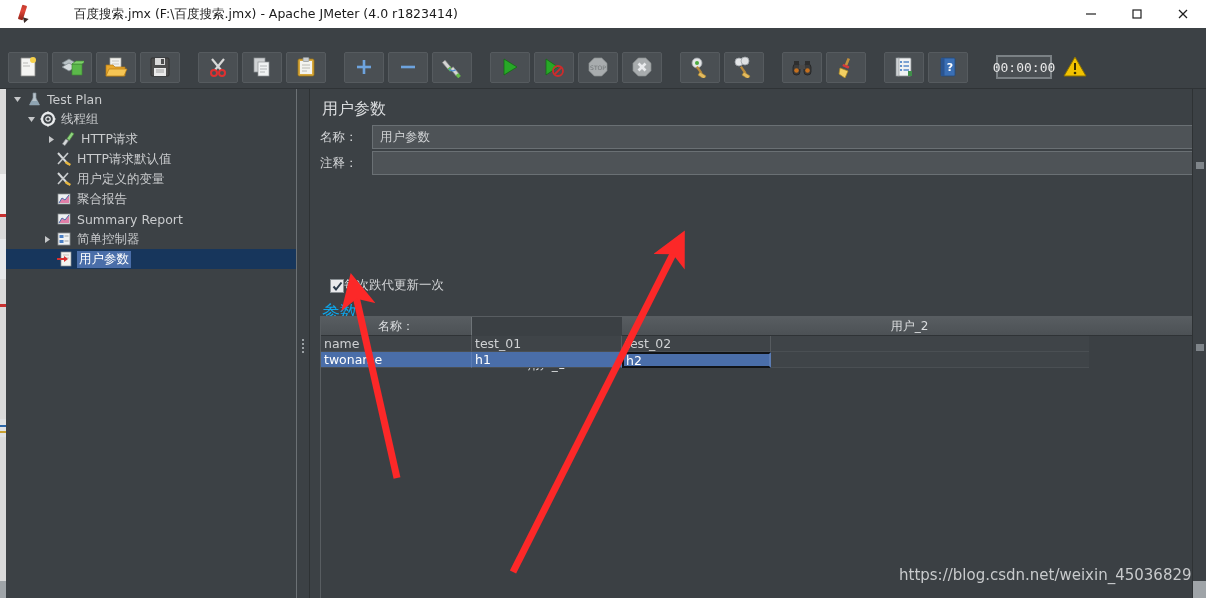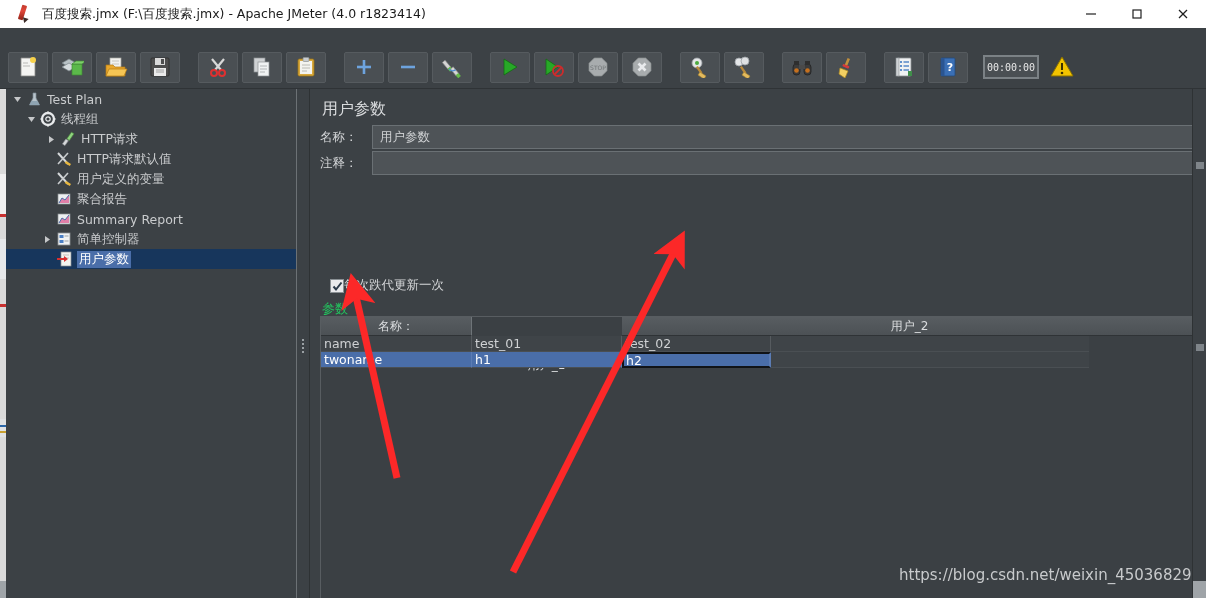--- a/index.html
+++ b/index.html
@@ -14,21 +14,21 @@
     position: relative;
     width: 1206px; height: 598px;
     background: #3c4145;
   }
 
   
   .titlebar {
     position: absolute; left: 0; top: 0;
     width: 1206px; height: 28px;
     background: #ffffff;
-    display: flex; align-items: center;
+    display: flex; align-items: center; gap: 32px;
   }
   .title-icon {
     width: 22px; height: 20px;
     margin-left: 14px; margin-right: 6px;
     position: relative;
     flex: 0 0 auto;
   }
   .title-icon .pen {
     position: absolute; left: 6px; top: 1px;
     width: 5px; height: 15px;
@@ -92,26 +92,26 @@
     border-radius: 2px;
     display: flex; align-items: center; justify-content: center;
     position: relative;
     flex: 0 0 auto;
   }
   .tb-gap { width: 14px; flex: 0 0 auto; }
   .tb-btn svg { display:block; }
 
   .timer-box {
     width: 56px; height: 24px;
-    margin-left: 11px; margin-right: 10px;
+    margin-left: 24px; margin-right: 10px;
     background: #4a4f53;
     border: 2px solid #7b8185;
     display: flex; align-items: center; justify-content: center;
     font-family: "DejaVu Sans Mono", "Liberation Mono", monospace;
-    font-size: 10px; color: #e8e8e8;
+    font-size: 13px; color: #e8e8e8;
     flex: 0 0 auto;
   }
   .warn-icon { width: 26px; height:26px; flex: 0 0 auto; }
 
   
   .edge-strip {
     position: absolute; left: 0; top: 89px;
     width: 6px; height: 509px;
     background: #dadada;
   }
@@ -206,21 +206,21 @@
     flex: 0 0 auto;
   }
   .cbox svg { position:absolute; left:1px; top:1px; }
   .check-label {
     font-size: 12.5px; color: #d4d6d8;
     white-space: nowrap;
   }
 
   .params-label {
     position: absolute; left: 12px; top: 211px;
-    font-size: 13px; color: #22c55e;
+    font-size: 18px; color: #0ea5e9;
   }
 
   
   .table-wrap {
     position: absolute; left: 10px; top: 227px;
     width: 878px; height: 288px;
     background: #3b4044;
     border: 1px solid #585d61;
     overflow: hidden;
   }

